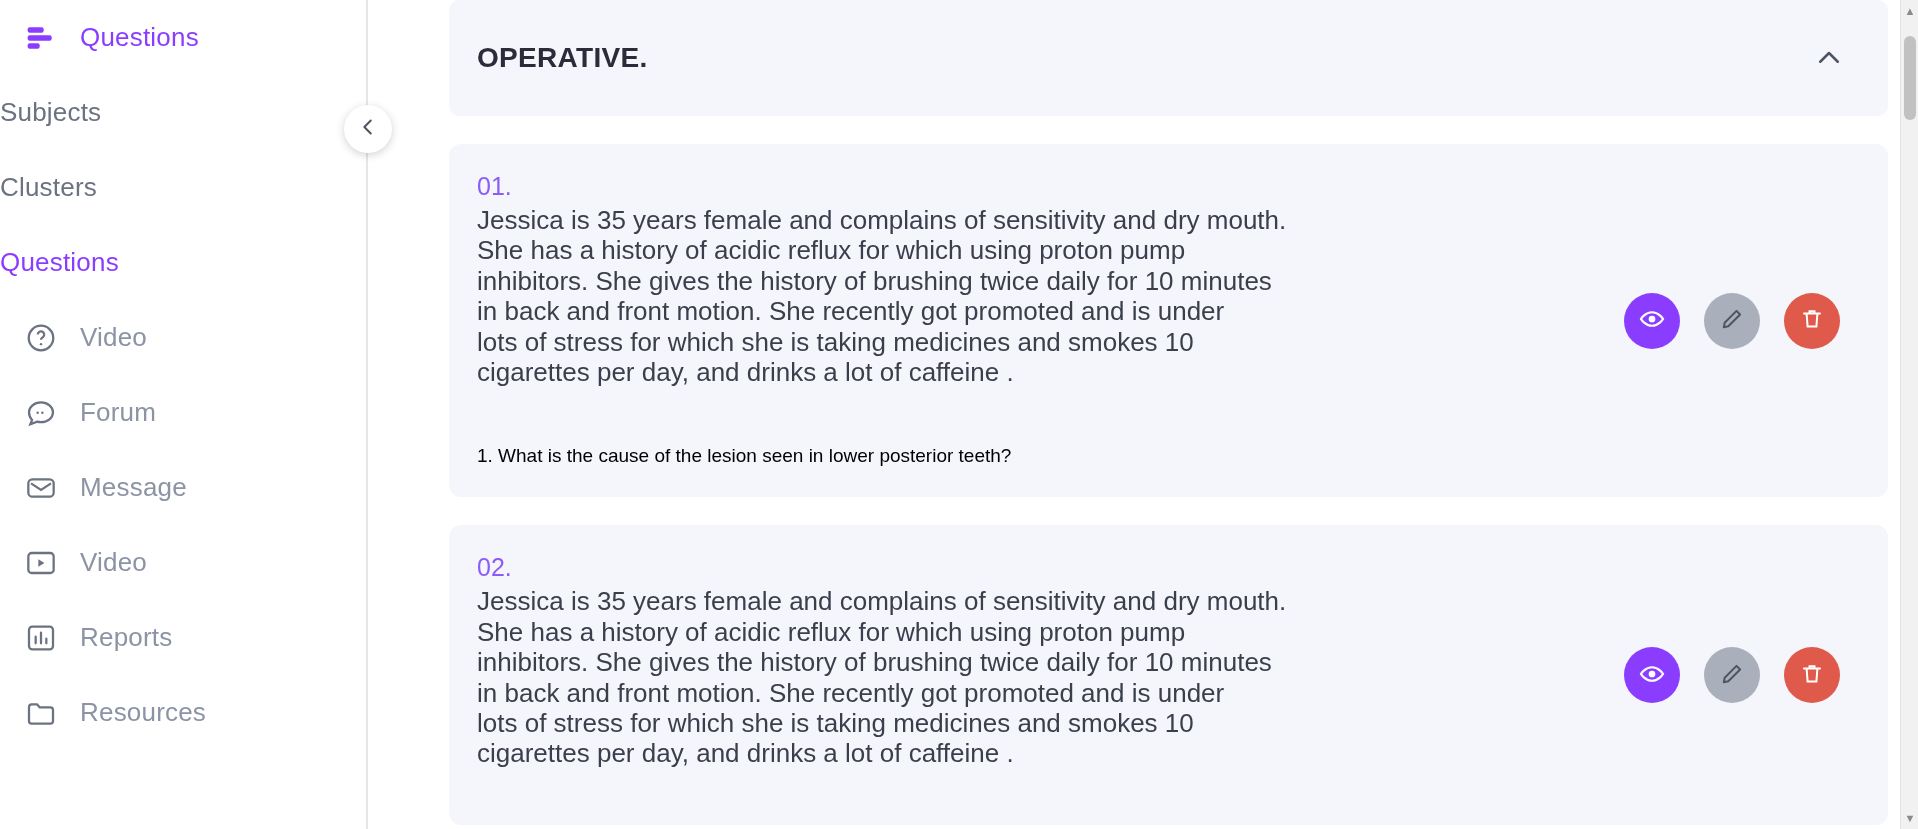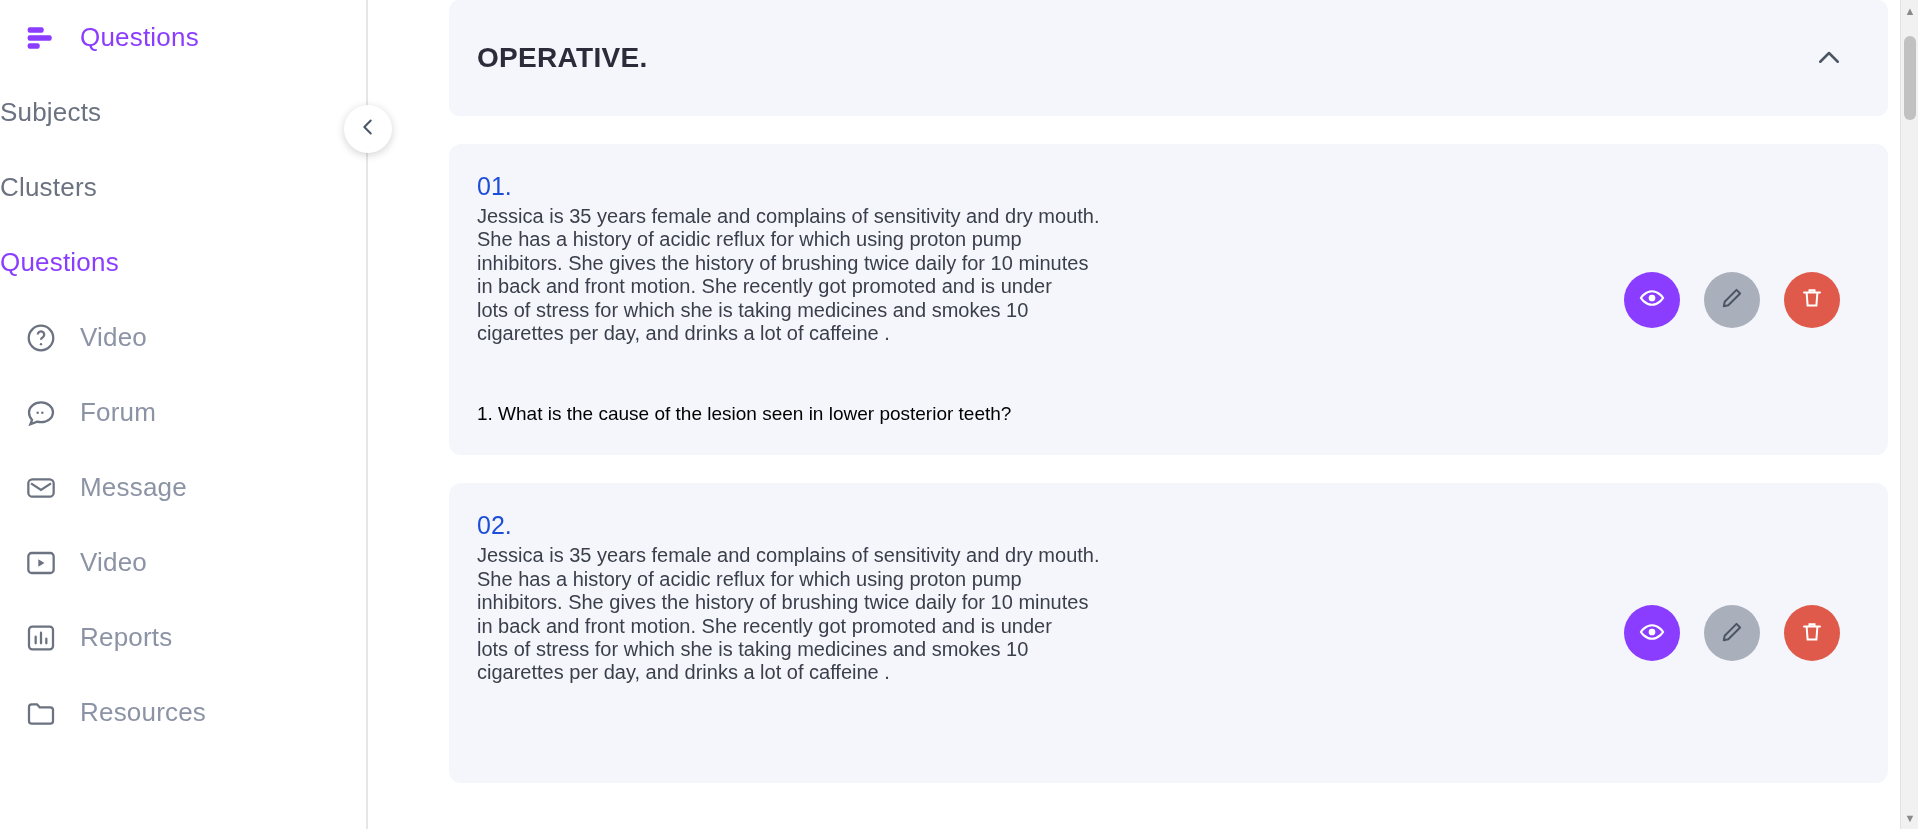--- a/index.html
+++ b/index.html
@@ -126,25 +126,25 @@
   .card {
     margin: 28px 30px 0 81px;
     background: #f4f6fb;
     border-radius: 12px;
     position: relative;
     padding: 28px 34px 30px 28px;
     min-height: 300px;
   }
   .q-num {
     font-size: 25px;
-    color: #1d4ed8;
+    color: #8b5cf6;
     margin-bottom: 4px;
   }
   .q-body {
-    font-size: 20px;
+    font-size: 26px;
     line-height: 1.17;
     color: #3a3f4b;
     max-width: 900px;
     white-space: pre-line;
   }
   .q-sub {
     font-size: 19px;
     color: #000000;
     margin-top: 58px;
   }

